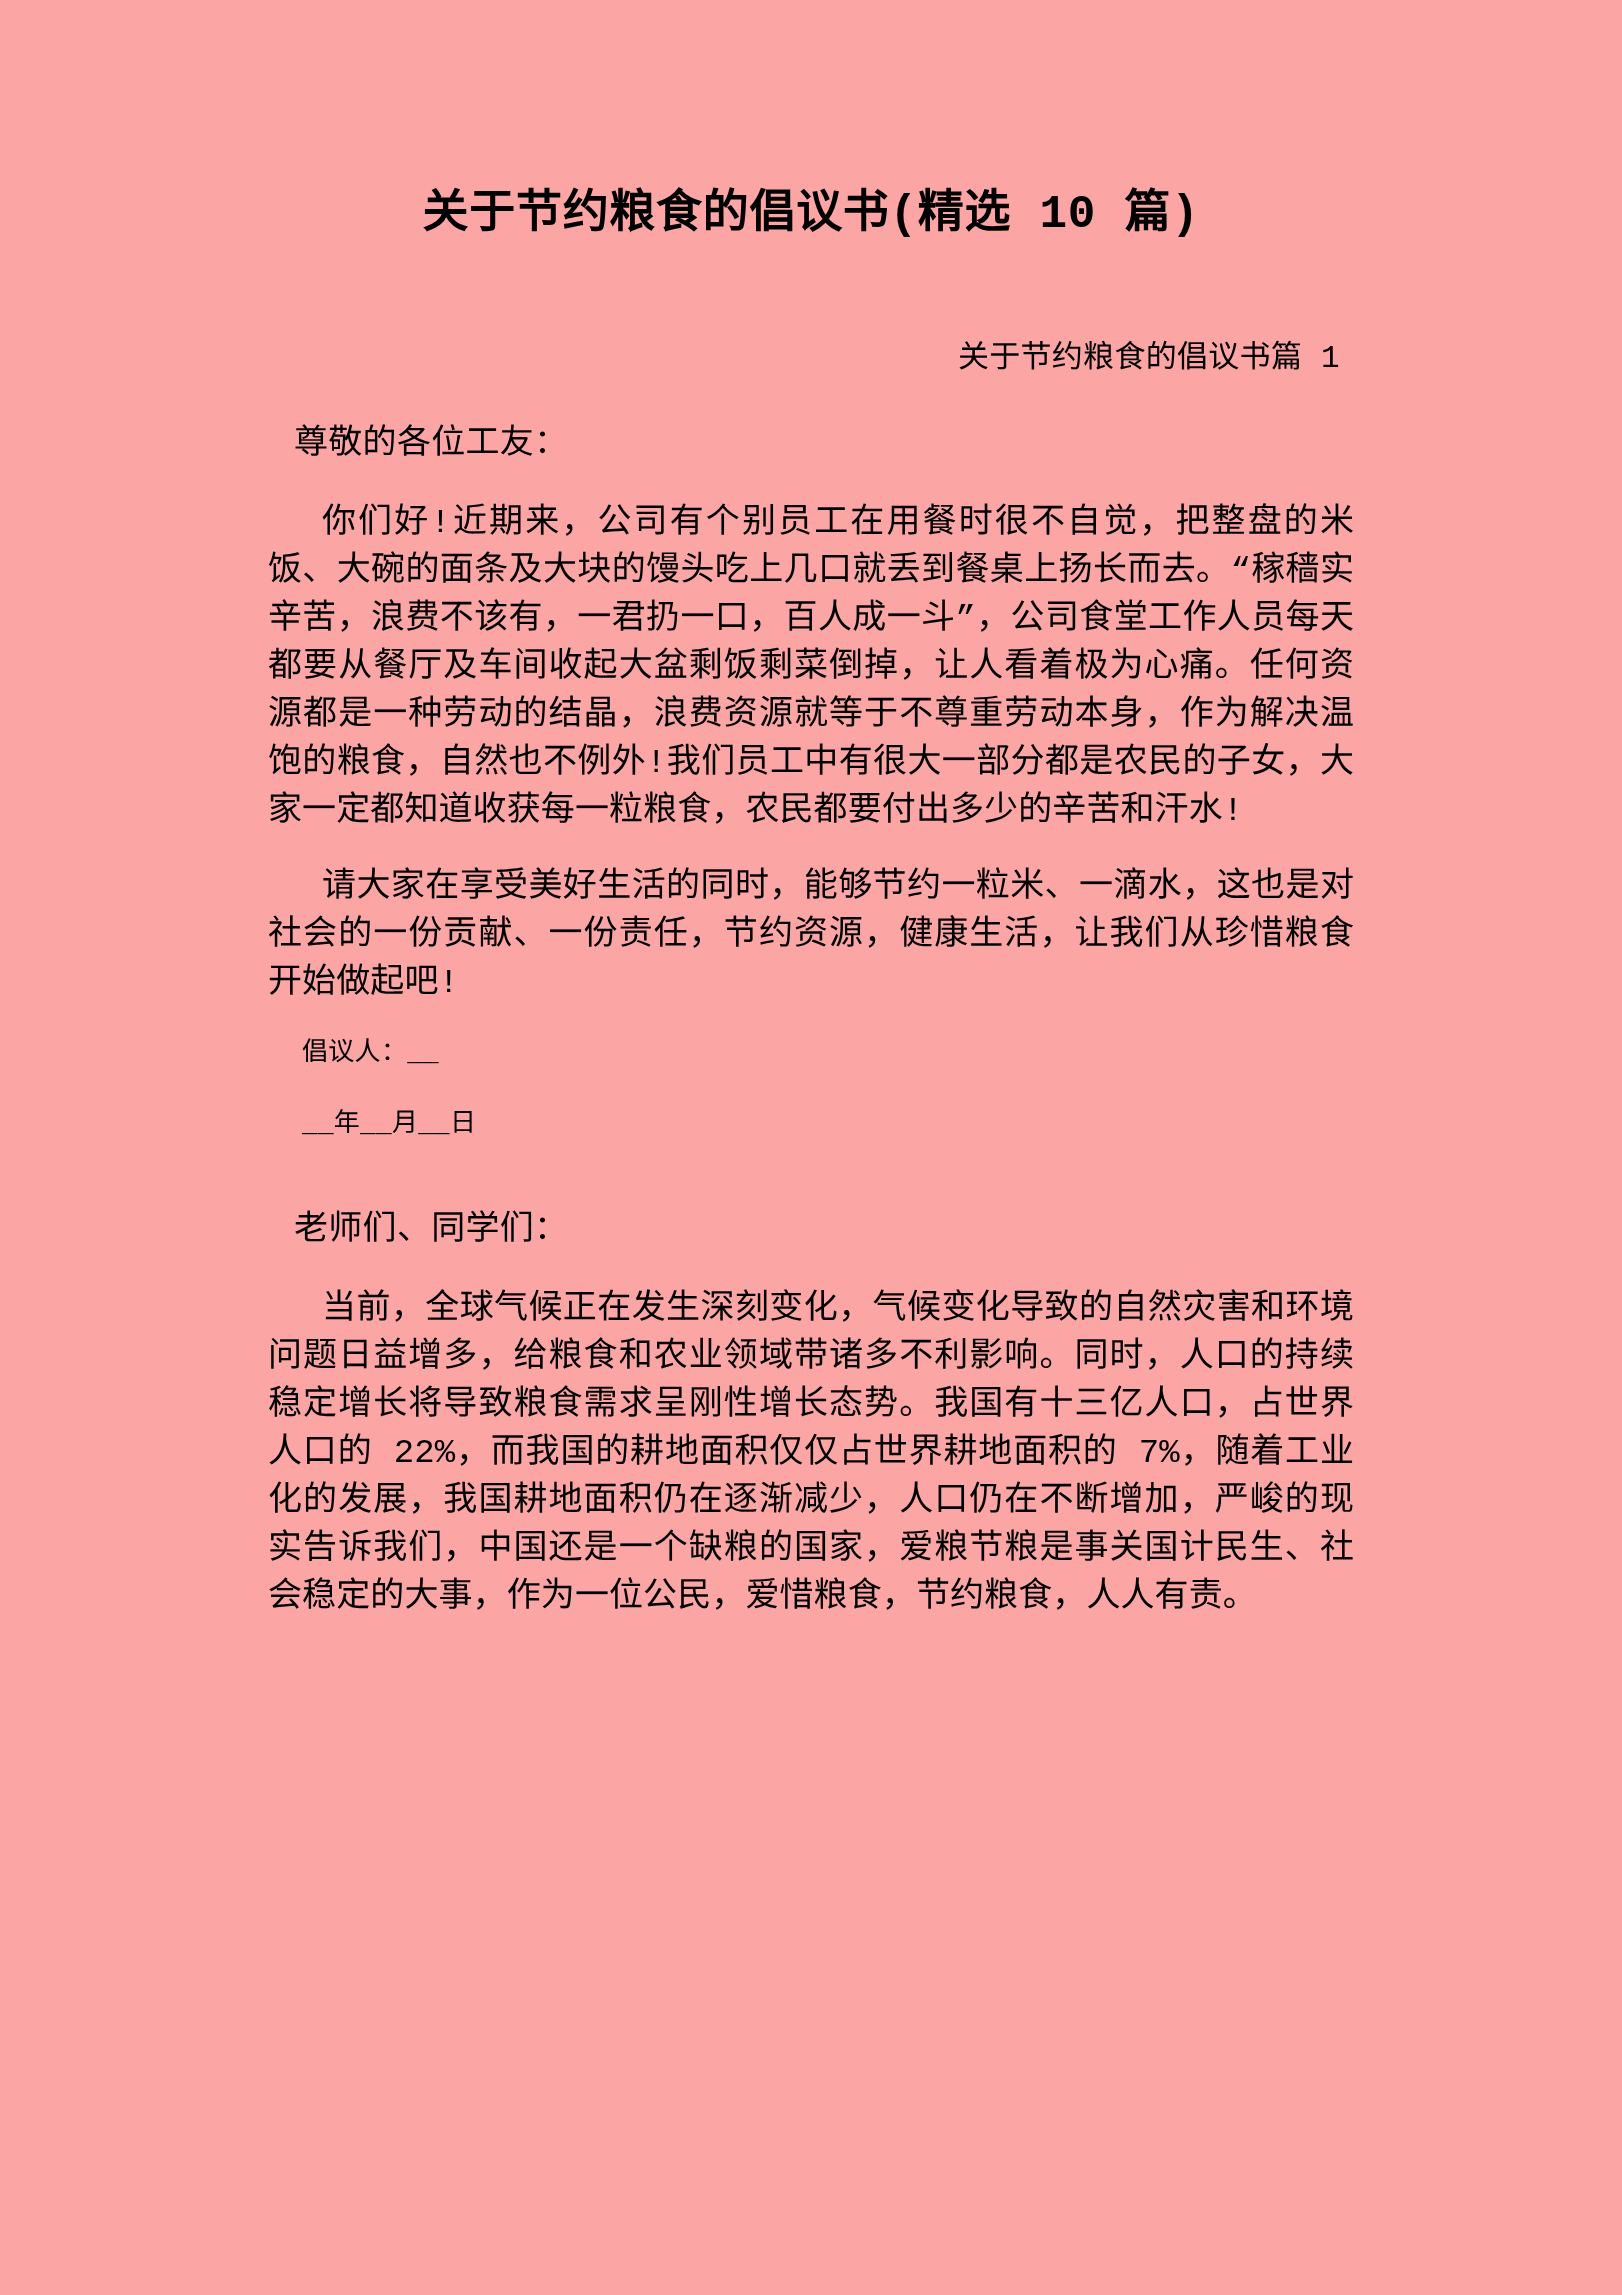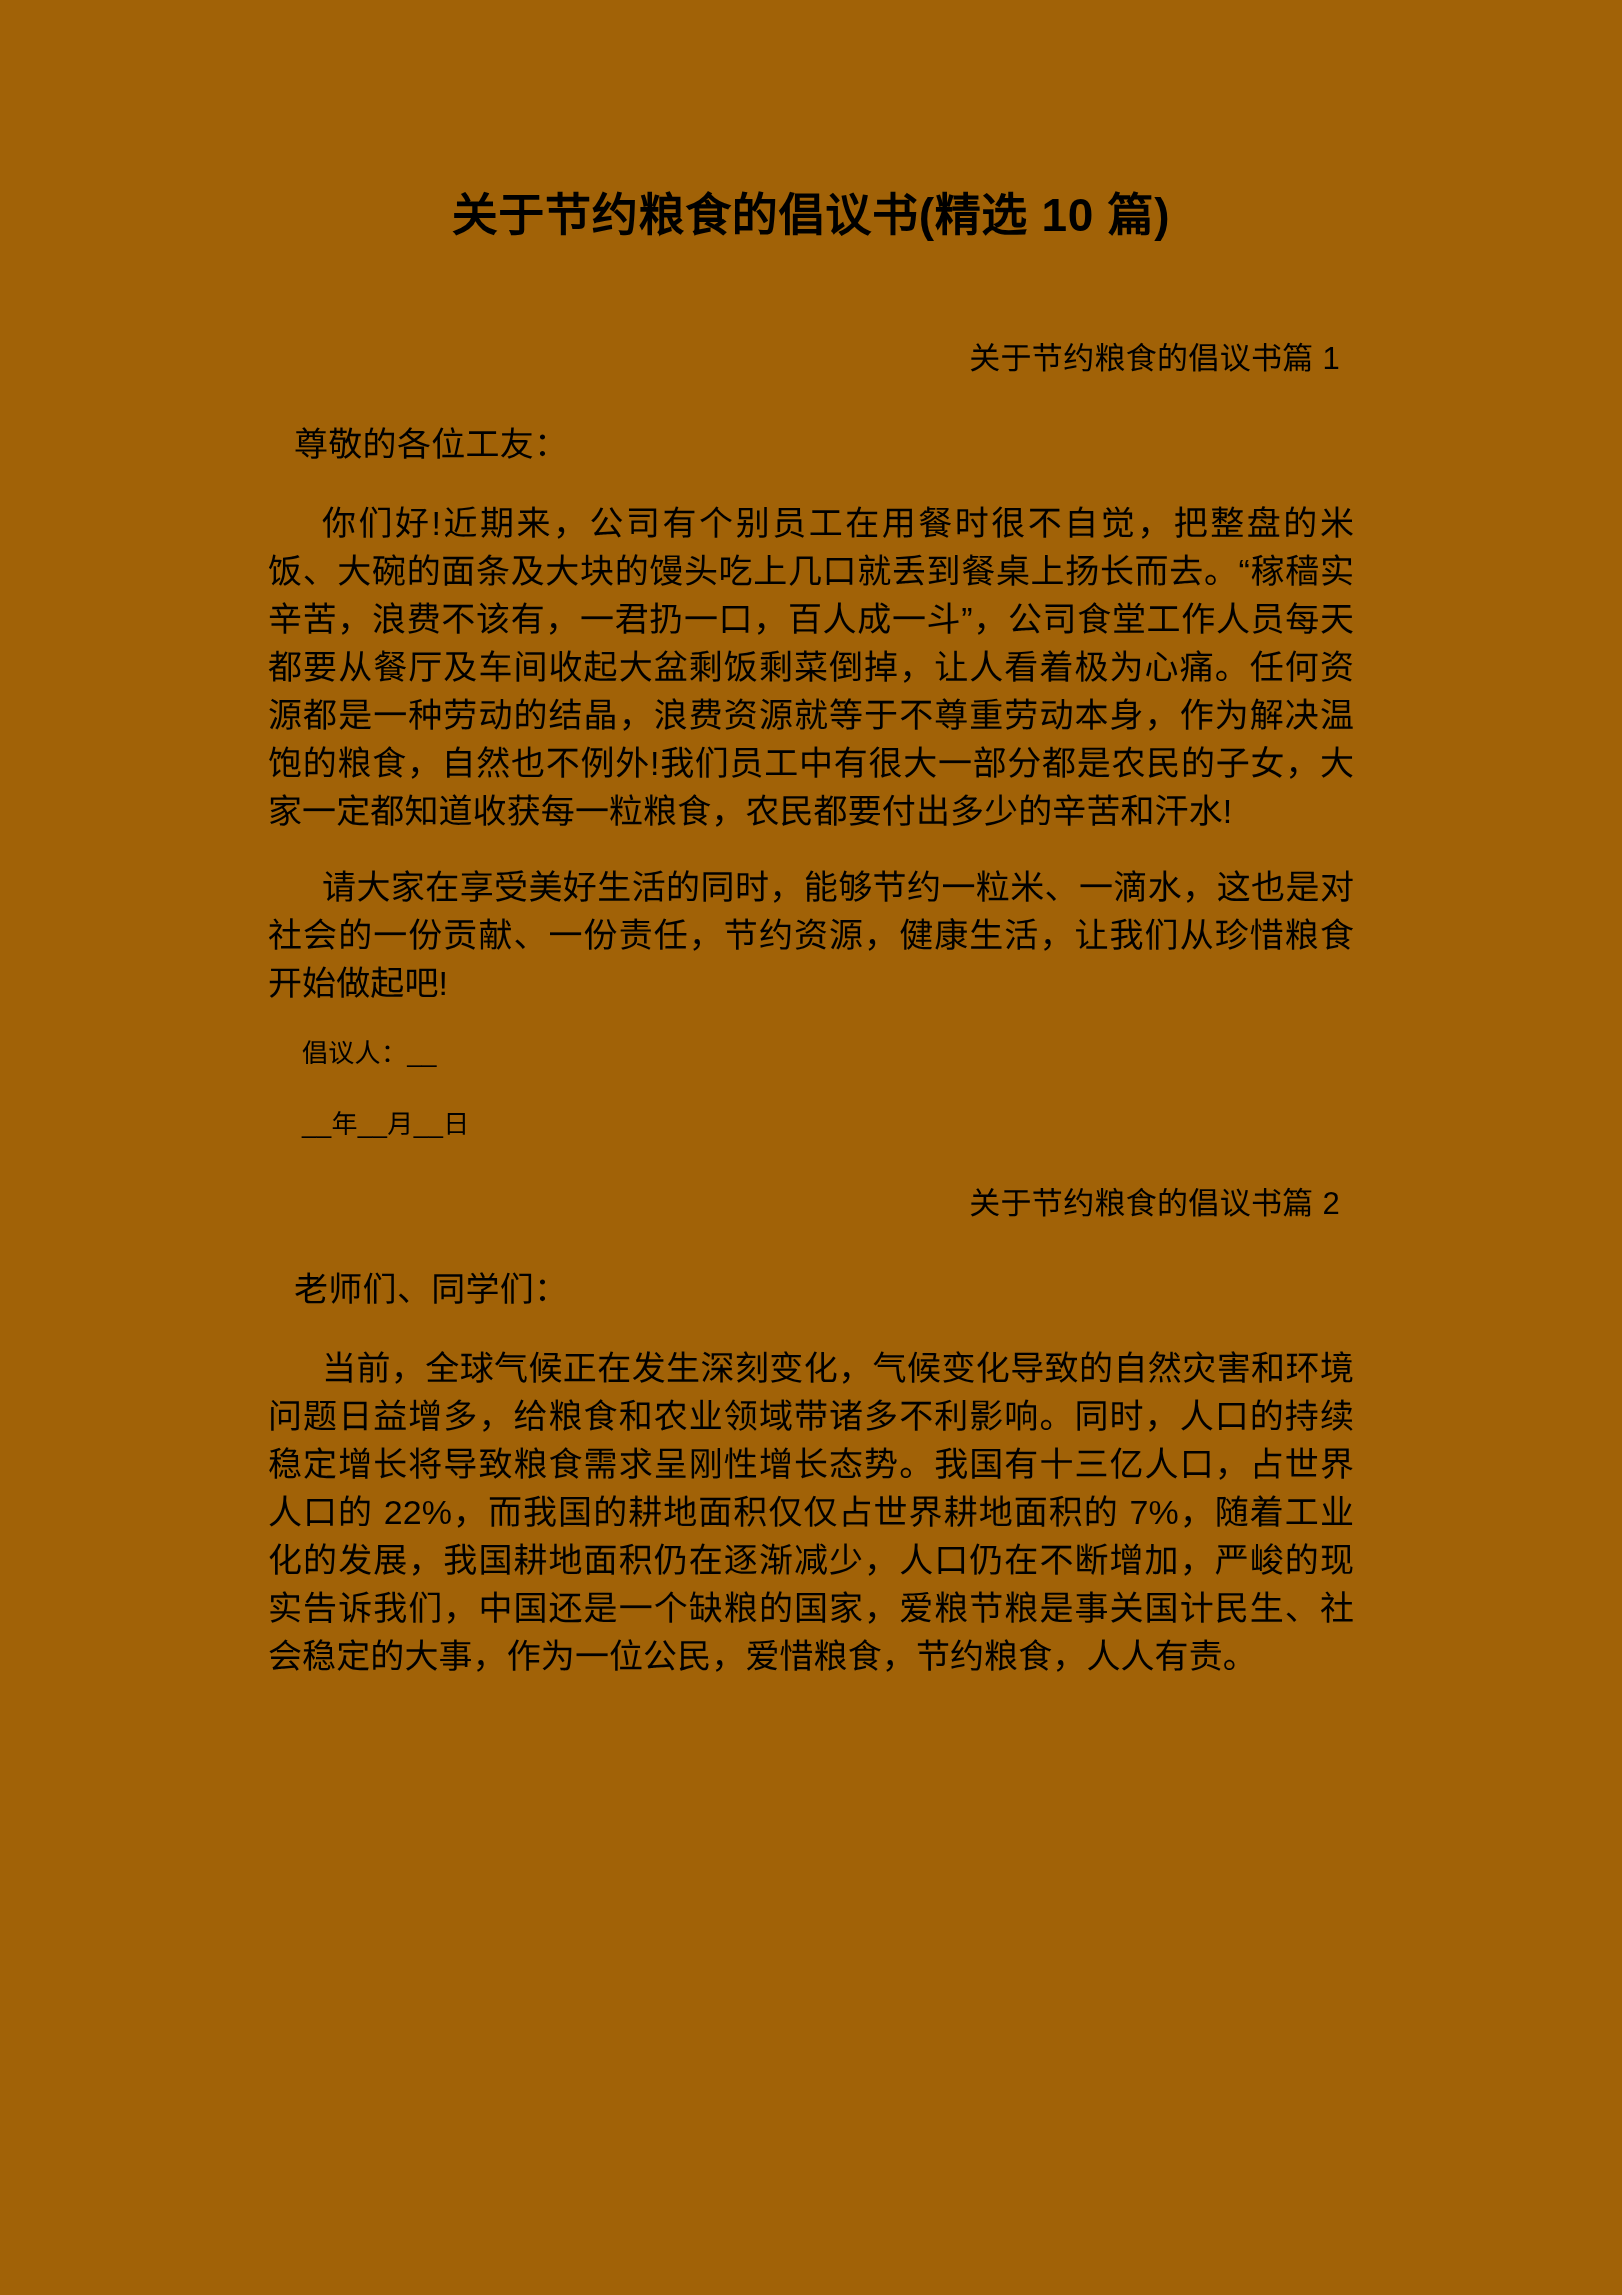--- a/index.html
+++ b/index.html
@@ -4,24 +4,24 @@
 <style>
   html, body {
     margin: 0;
     padding: 0;
     background: #ffffff;
   }
   .page {
     position: relative;
     width: 1623px;
     height: 2295px;
-    background: #a16207;
+    background: #fca5a5;
     box-sizing: border-box;
     overflow: hidden;
-    font-family: Liberation Sans, sans-serif;
+    font-family: Liberation Mono, monospace;
     color: #000000;
   }
   .content {
     position: absolute;
     left: 268px;
     top: 0;
     width: 1086px;
   }
   .doc-title {
     font-size: 46px;
@@ -113,21 +113,20 @@
       <div class="sp-between-sign"></div>
 
       <p class="sign">__年__月__日</p>
 
     </div>
 
     <div class="sp-before-head2"></div>
 
     <div class="block">
 
-      <p class="heading-line">关于节约粮食的倡议书篇 2</p>
 
       <div class="sp-after-head"></div>
 
       <p class="salutation">老师们、同学们：</p>
 
       <div class="sp-after-salu"></div>
 
       <p class="para">当前，全球气候正在发生深刻变化，气候变化导致的自然灾害和环境问题日益增多，给粮食和农业领域带诸多不利影响。同时，人口的持续稳定增长将导致粮食需求呈刚性增长态势。我国有十三亿人口，占世界人口的 22%，而我国的耕地面积仅仅占世界耕地面积的 7%，随着工业化的发展，我国耕地面积仍在逐渐减少，人口仍在不断增加，严峻的现实告诉我们，中国还是一个缺粮的国家，爱粮节粮是事关国计民生、社会稳定的大事，作为一位公民，爱惜粮食，节约粮食，人人有责。</p>
 
     </div>

